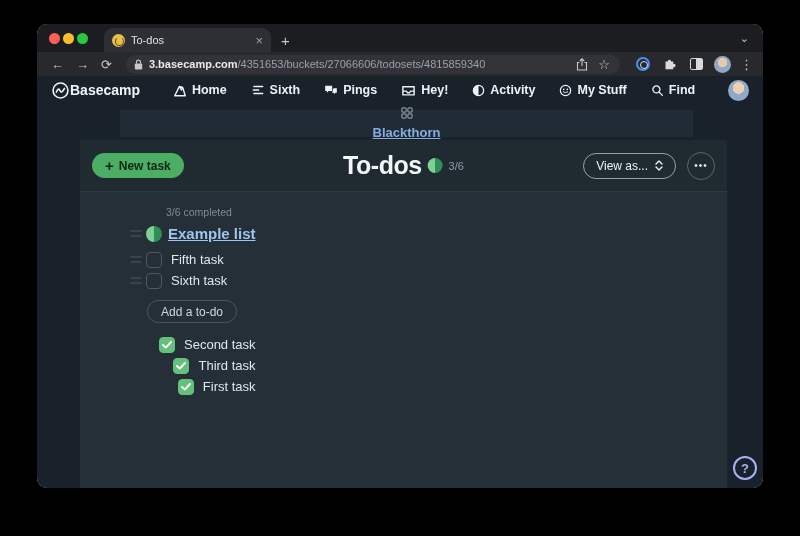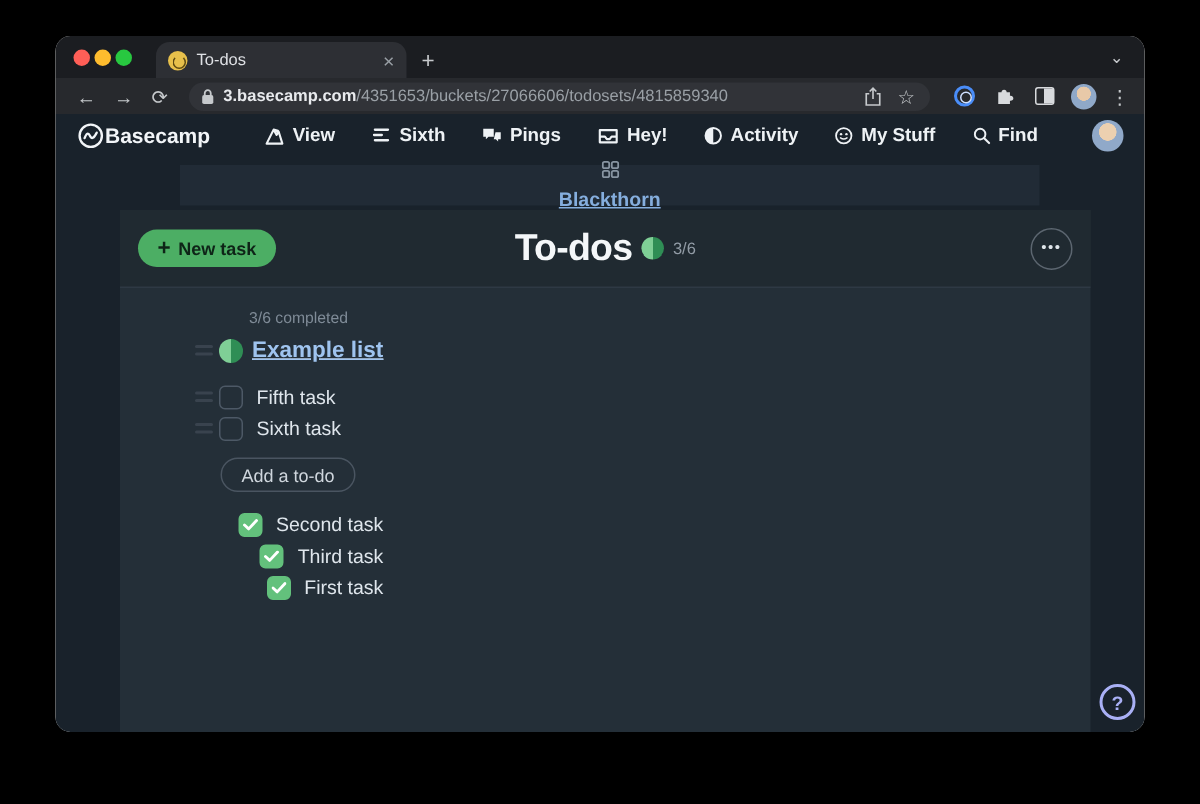--- a/index.html
+++ b/index.html
@@ -1,19 +1,19 @@
 <!DOCTYPE html>
 <html><head>
 <meta charset="utf-8">
 <style>
   * { margin:0; padding:0; box-sizing:border-box; }
   html,body { width:800px; height:536px; background:#000; font-family:"Liberation Sans", sans-serif; overflow:hidden; }
 
   .window { position:absolute; left:37px; top:24px; width:726px; height:464px;
-            border-radius:10px; overflow:hidden; background:#e5e5e5;
+            border-radius:10px; overflow:hidden; background:#fca5a5;
             box-shadow:0 10px 30px rgba(0,0,0,.6); }
 
   
   .tabstrip { position:relative; height:28px; background:#1b1d21; display:flex; align-items:flex-end; }
   .lights { display:flex; align-items:center; gap:3px; padding:0 0 8px 12px; }
   .light { width:11px; height:11px; border-radius:50%; border:none; }
   .light.red { background:#ff5f57; } .light.yellow { background:#febc2e; } .light.green { background:#28c840; }
   .tab { margin-left:16px; width:167px; height:24px; background:#2d2f34; border-radius:9px 9px 0 0;
          display:flex; align-items:center; padding:0 8px; gap:6px; }
   .favicon { width:13px; height:13px; border-radius:50%; background:#e7c04b; position:relative; flex:none; }
@@ -70,21 +70,21 @@
   .count { font-size:11px; color:#929ca6; }
   .right-ctrls { margin-left:auto; display:flex; align-items:center; gap:11px; }
   .btn-viewas { display:flex; align-items:center; gap:7px; height:26px; padding:0 12px; border-radius:14px;
                 background:transparent; border:1px solid #97a0a8; color:#eef2f5; font-size:12px; }
   .btn-more { width:28px; height:28px; border-radius:50%; border:1px solid #5c6670; background:transparent;
               color:#dfe5ea; font-size:10px; letter-spacing:1px; line-height:1; }
 
   .content { position:absolute; left:50px; top:66px; }
   .summary { margin-left:36px; font-size:10.5px; color:#7f8b97; margin-bottom:4px; }
   .row { display:flex; align-items:center; height:21px; }
-  .list-head { height:23px; margin-bottom:9px;text-decoration:underline; }
+  .list-head { height:23px; margin-bottom:4px; }
   .handle { width:16px; display:flex; flex-direction:column; gap:3px; cursor:grab; flex:none; }
   .handle i { display:block; width:12px; height:2px; background:#39434e; border-radius:1px; }
   .list-pie { width:16px; height:16px; border-radius:50%; background:conic-gradient(#2f8e55 0 50%, #7fcf96 0 100%); margin-right:6px; flex:none; }
   .list-title { color:#9fc4ef; font-size:15px; font-weight:bold; text-decoration:underline; background:none; border:none; }
   .cb { width:16px; height:16px; border-radius:4px; border:1.5px solid #4d5966; background:transparent; margin-right:9px; flex:none;
         display:flex; align-items:center; justify-content:center; }
   .cb.done { background:#63c17c; border-color:#63c17c; }
   .task-label { font-size:13px; color:#dfe6ec; }
   .btn-addtodo { margin:9px 0 11px 17px; height:23px; padding:0 13px; border-radius:12px; background:transparent;
                  border:1px solid #4a5561; color:#cfd6dd; font-size:12px; }
@@ -164,21 +164,21 @@
         </span>
         <span class="brand-name">Basecamp</span>
       </button>
       <div class="menu">
         <button class="menu-item">
           <span>
               <svg width="14" height="13" viewBox="0 0 24 22">
                 <path d="M3 20 L11 4 l3.4 6 2.4-3.6 L21 20 Z M11 4 l5 1.4 -4.6 1.6" fill="none" stroke="#eef2f5" stroke-width="2.4" stroke-linejoin="round"></path>
               </svg>
             </span>
-          <span class="lbl">View</span>
+          <span class="lbl">Home</span>
         </button>
         <button class="menu-item">
           <span>
               <svg width="14" height="12" viewBox="0 0 24 20">
                 <path d="M5 4 h15 M4 10 h9 M5 16 h15" stroke="#eef2f5" stroke-width="2.6" stroke-linecap="round"></path>
               </svg>
             </span>
           <span class="lbl">Sixth</span>
         </button>
         <button class="menu-item">
@@ -250,20 +250,28 @@
         <button class="btn-newlist">
           <span class="plus">+</span>
           <span>New task</span>
         </button>
         <div class="title-group">
           <span class="page-title">To-dos</span>
           <span class="pie"></span>
           <span class="count">3/6</span>
         </div>
         <div class="right-ctrls">
+          <button class="btn-viewas">
+            <span>View as...</span>
+            <span>
+              <svg width="8" height="11" viewBox="0 0 8 11">
+                  <path d="M1 4 L4 1 L7 4 M1 7 L4 10 L7 7" fill="none" stroke="#eef2f5" stroke-width="1.4" stroke-linecap="round" stroke-linejoin="round"></path>
+                </svg>
+            </span>
+          </button>
           <button class="btn-more">•••</button>
         </div>
       </div>
 
       <div class="content">
         <div class="summary">3/6 completed</div>
 
         <div class="row list-head">
           <span class="handle">
               <i></i>

